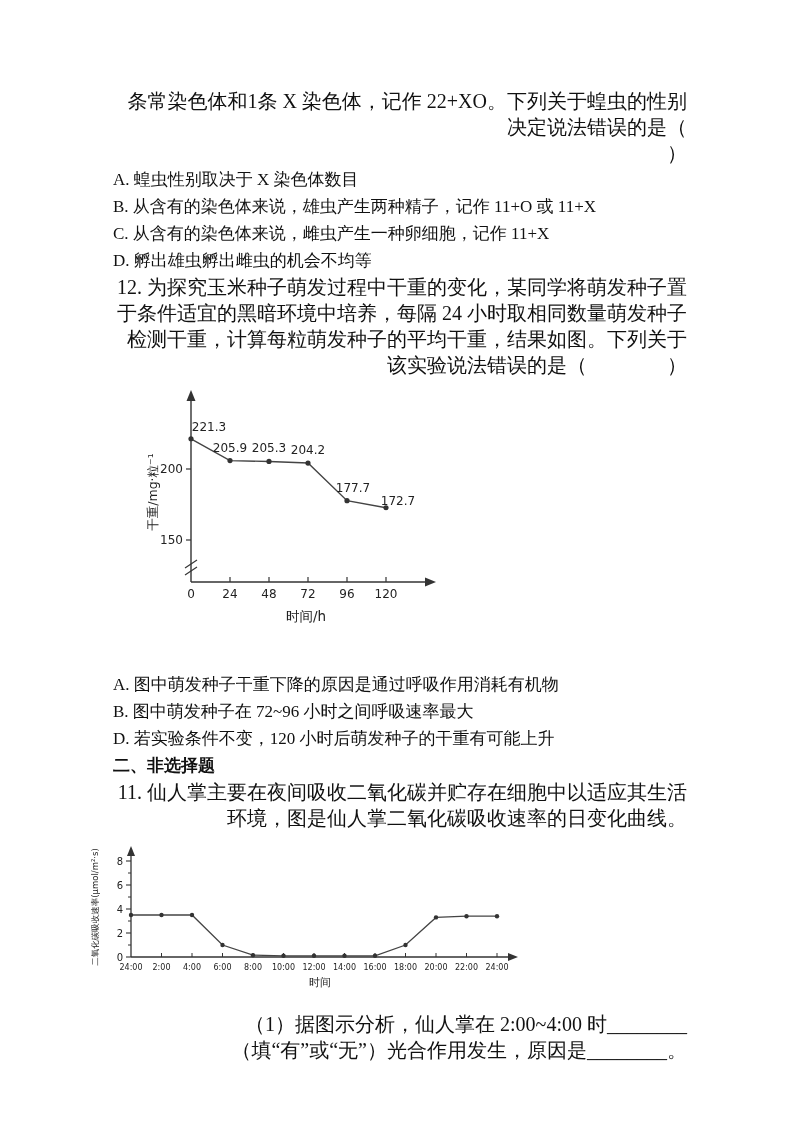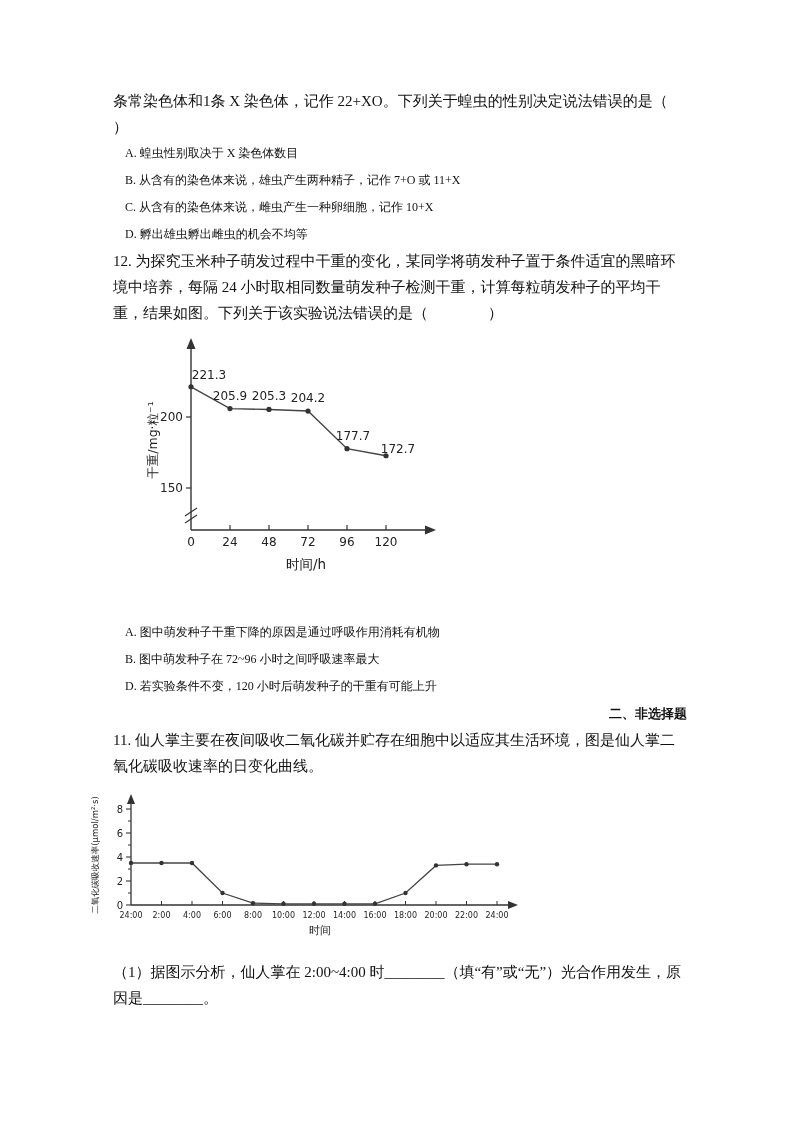--- a/index.html
+++ b/index.html
@@ -5,39 +5,39 @@
   * { margin:0; padding:0; box-sizing:border-box; }
   html,body { background:#ffffff; }
   body {
     width:794px; height:1123px;
     font-family:"Liberation Serif","DejaVu Serif",serif;
     color:#111111;
     overflow:hidden;
     position:relative;
   }
   .page { position:absolute; left:113px; top:88px; width:574px; }
-  .para { font-size:15px; line-height:26px; }
-  .option { font-size:12px; line-height:27px;margin-left:12px; }
-  .section-title { font-size:13px; line-height:27px; font-weight:bold;text-align:right; }
+  .para { font-size:20px; line-height:26px;text-align:right; }
+  .option { font-size:17px; line-height:27px; }
+  .section-title { font-size:17px; line-height:27px; font-weight:bold; }
   .chart { display:block; }
   .chart1 { margin:4px 0 40px 28px; }
   .chart2 { margin:8px 0 16px -28px; }
   svg text { font-family:"DejaVu Sans","Liberation Sans",sans-serif; }
 </style>
 </head>
 <body>
 
 <div class="page">
 
   <p class="para">条常染色体和1条 X 染色体，记作 22+XO。下列关于蝗虫的性别决定说法错误的是（</p>
   <p class="para">）</p>
 
   <p class="option">A. 蝗虫性别取决于 X 染色体数目</p>
-  <p class="option">B. 从含有的染色体来说，雄虫产生两种精子，记作 7+O 或 11+X</p>
-  <p class="option">C. 从含有的染色体来说，雌虫产生一种卵细胞，记作 10+X</p>
+  <p class="option">B. 从含有的染色体来说，雄虫产生两种精子，记作 11+O 或 11+X</p>
+  <p class="option">C. 从含有的染色体来说，雌虫产生一种卵细胞，记作 11+X</p>
   <p class="option">D. 孵出雄虫孵出雌虫的机会不均等</p>
 
   <p class="para">12. 为探究玉米种子萌发过程中干重的变化，某同学将萌发种子置于条件适宜的黑暗环境中培养，每隔 24 小时取相同数量萌发种子检测干重，计算每粒萌发种子的平均干重，结果如图。下列关于该实验说法错误的是（　　　　）</p>
 
   <div class="chart chart1" id="chart1"><svg width="310" height="245" viewBox="0 0 310 245" xmlns="http://www.w3.org/2000/svg">
         <line x1="50" y1="200" x2="50" y2="18" stroke="#333" stroke-width="1.4"></line>
         <path d="M50 8 L45.5 19 L54.5 19 Z" fill="#333"></path>
         <line x1="50" y1="200" x2="286" y2="200" stroke="#333" stroke-width="1.4"></line>
         <path d="M295 200 L284 195.5 L284 204.5 Z" fill="#333"></path>
         <line x1="44" y1="186" x2="56" y2="178" stroke="#333" stroke-width="1.2"></line>

